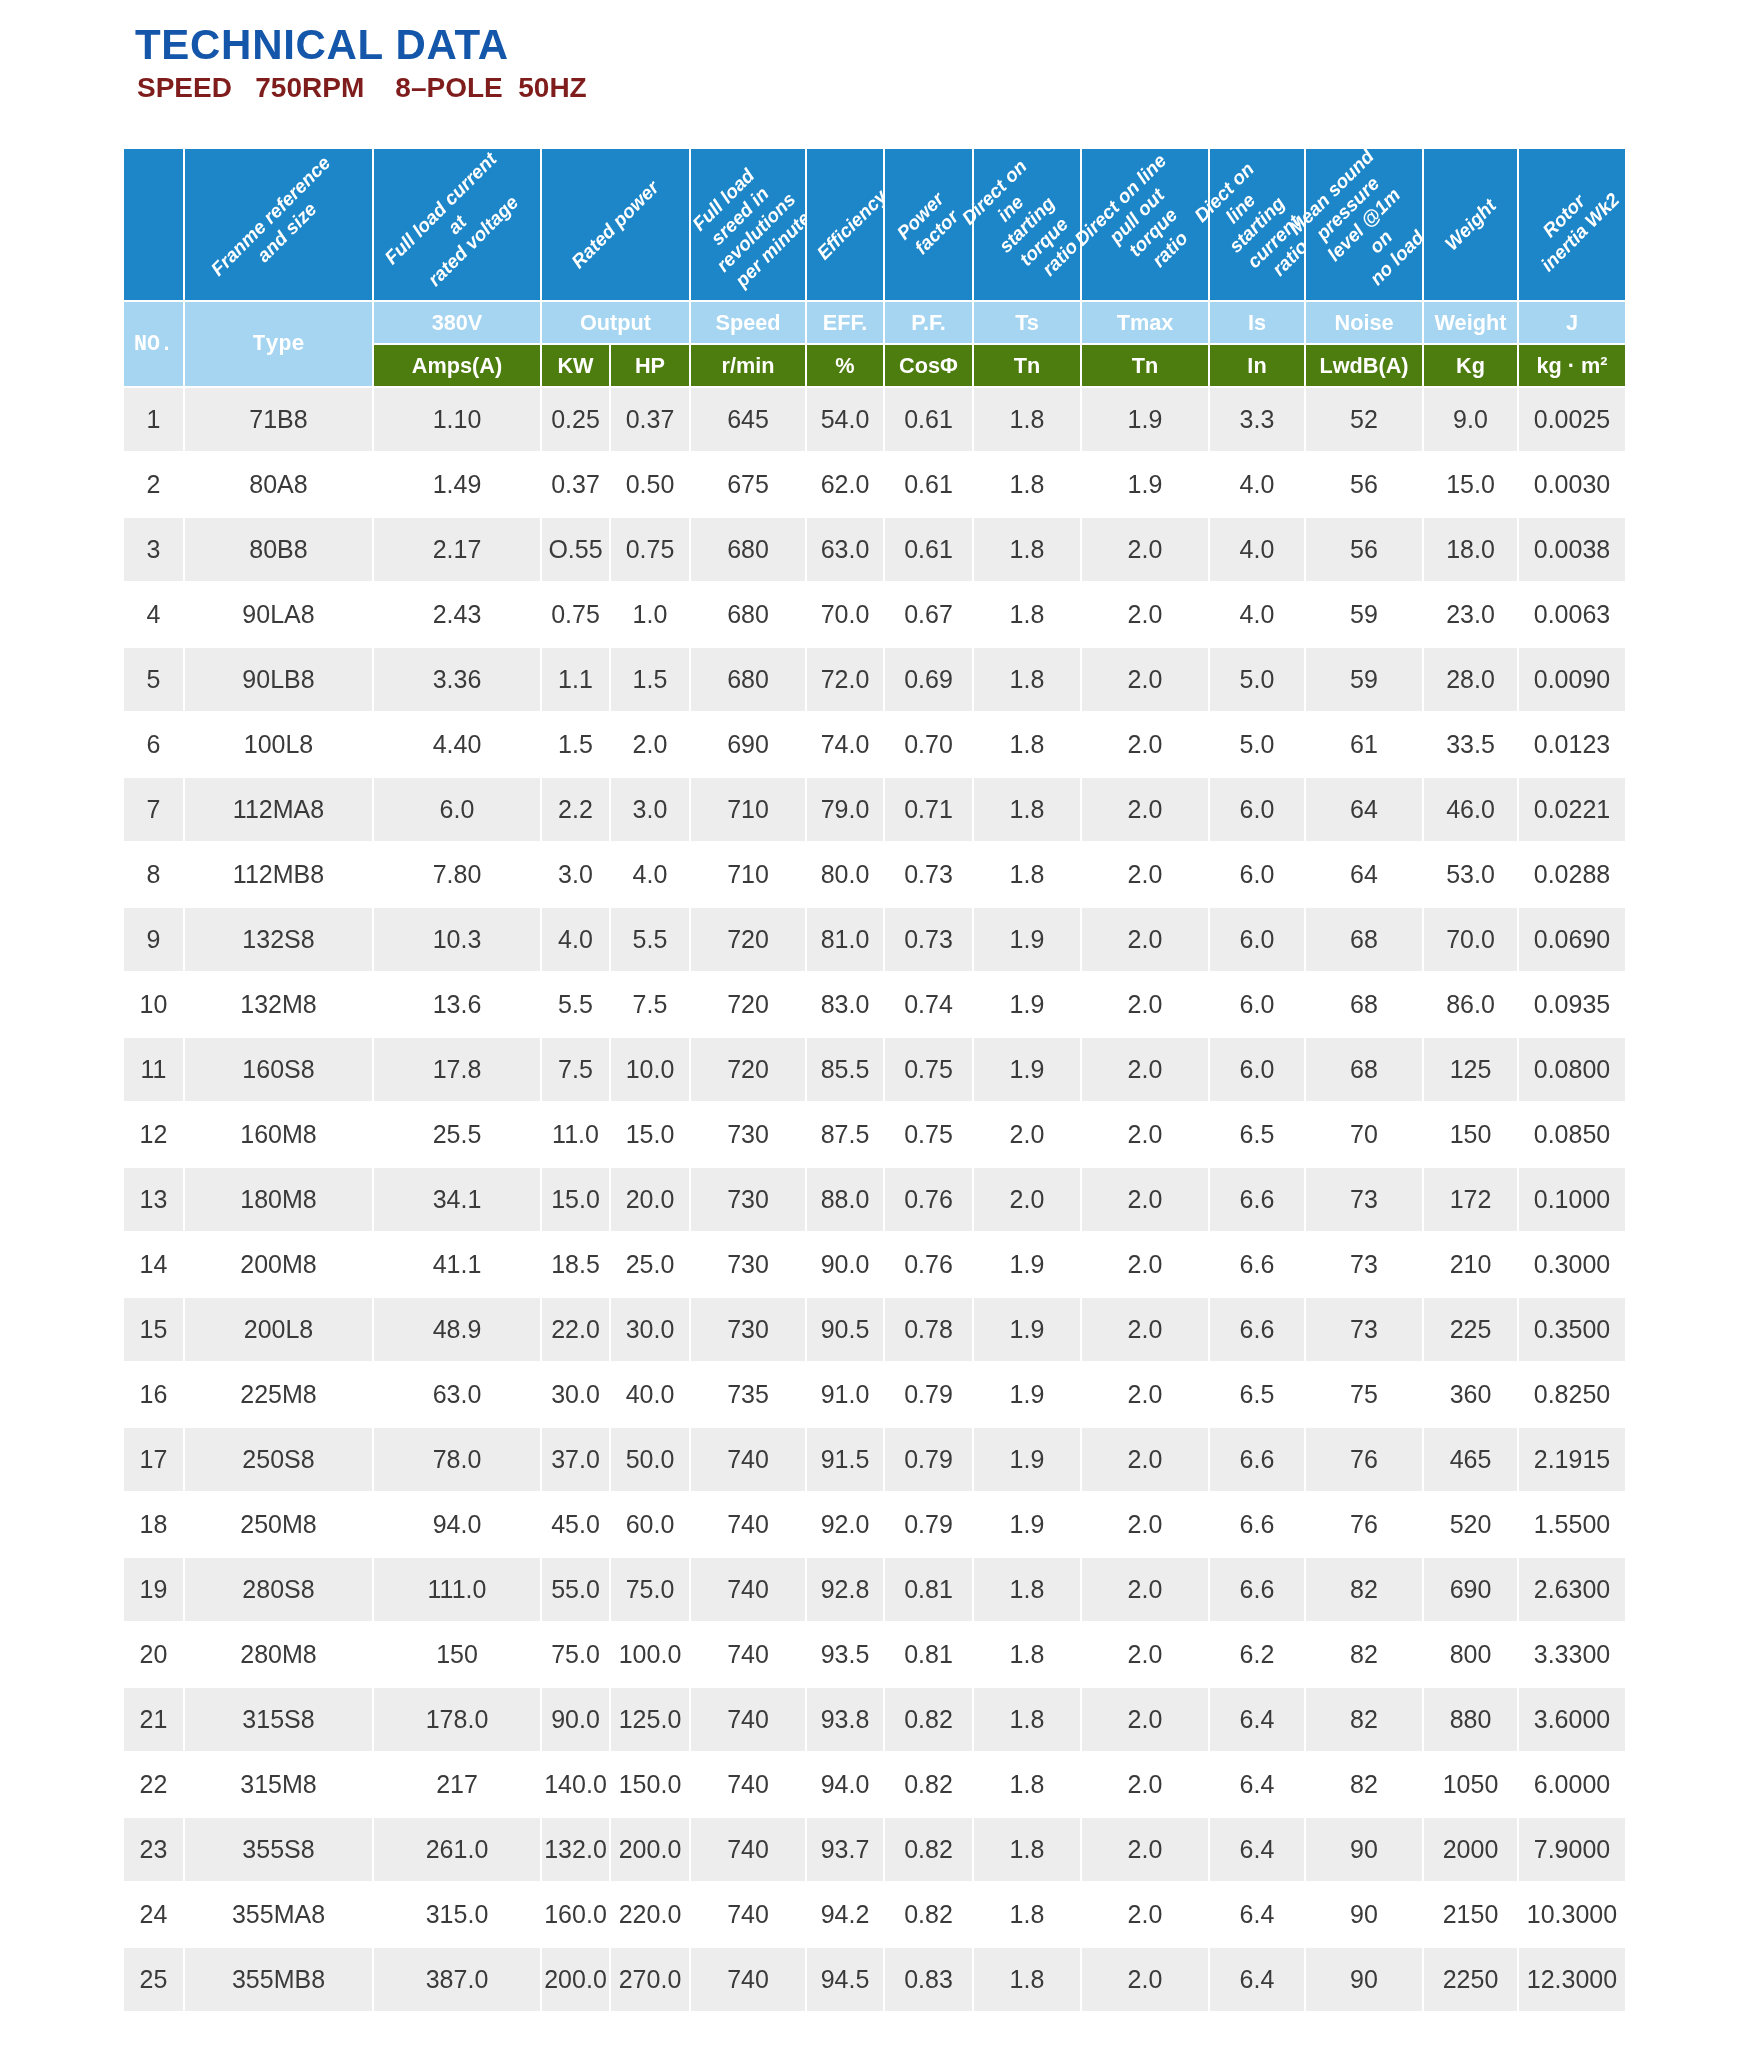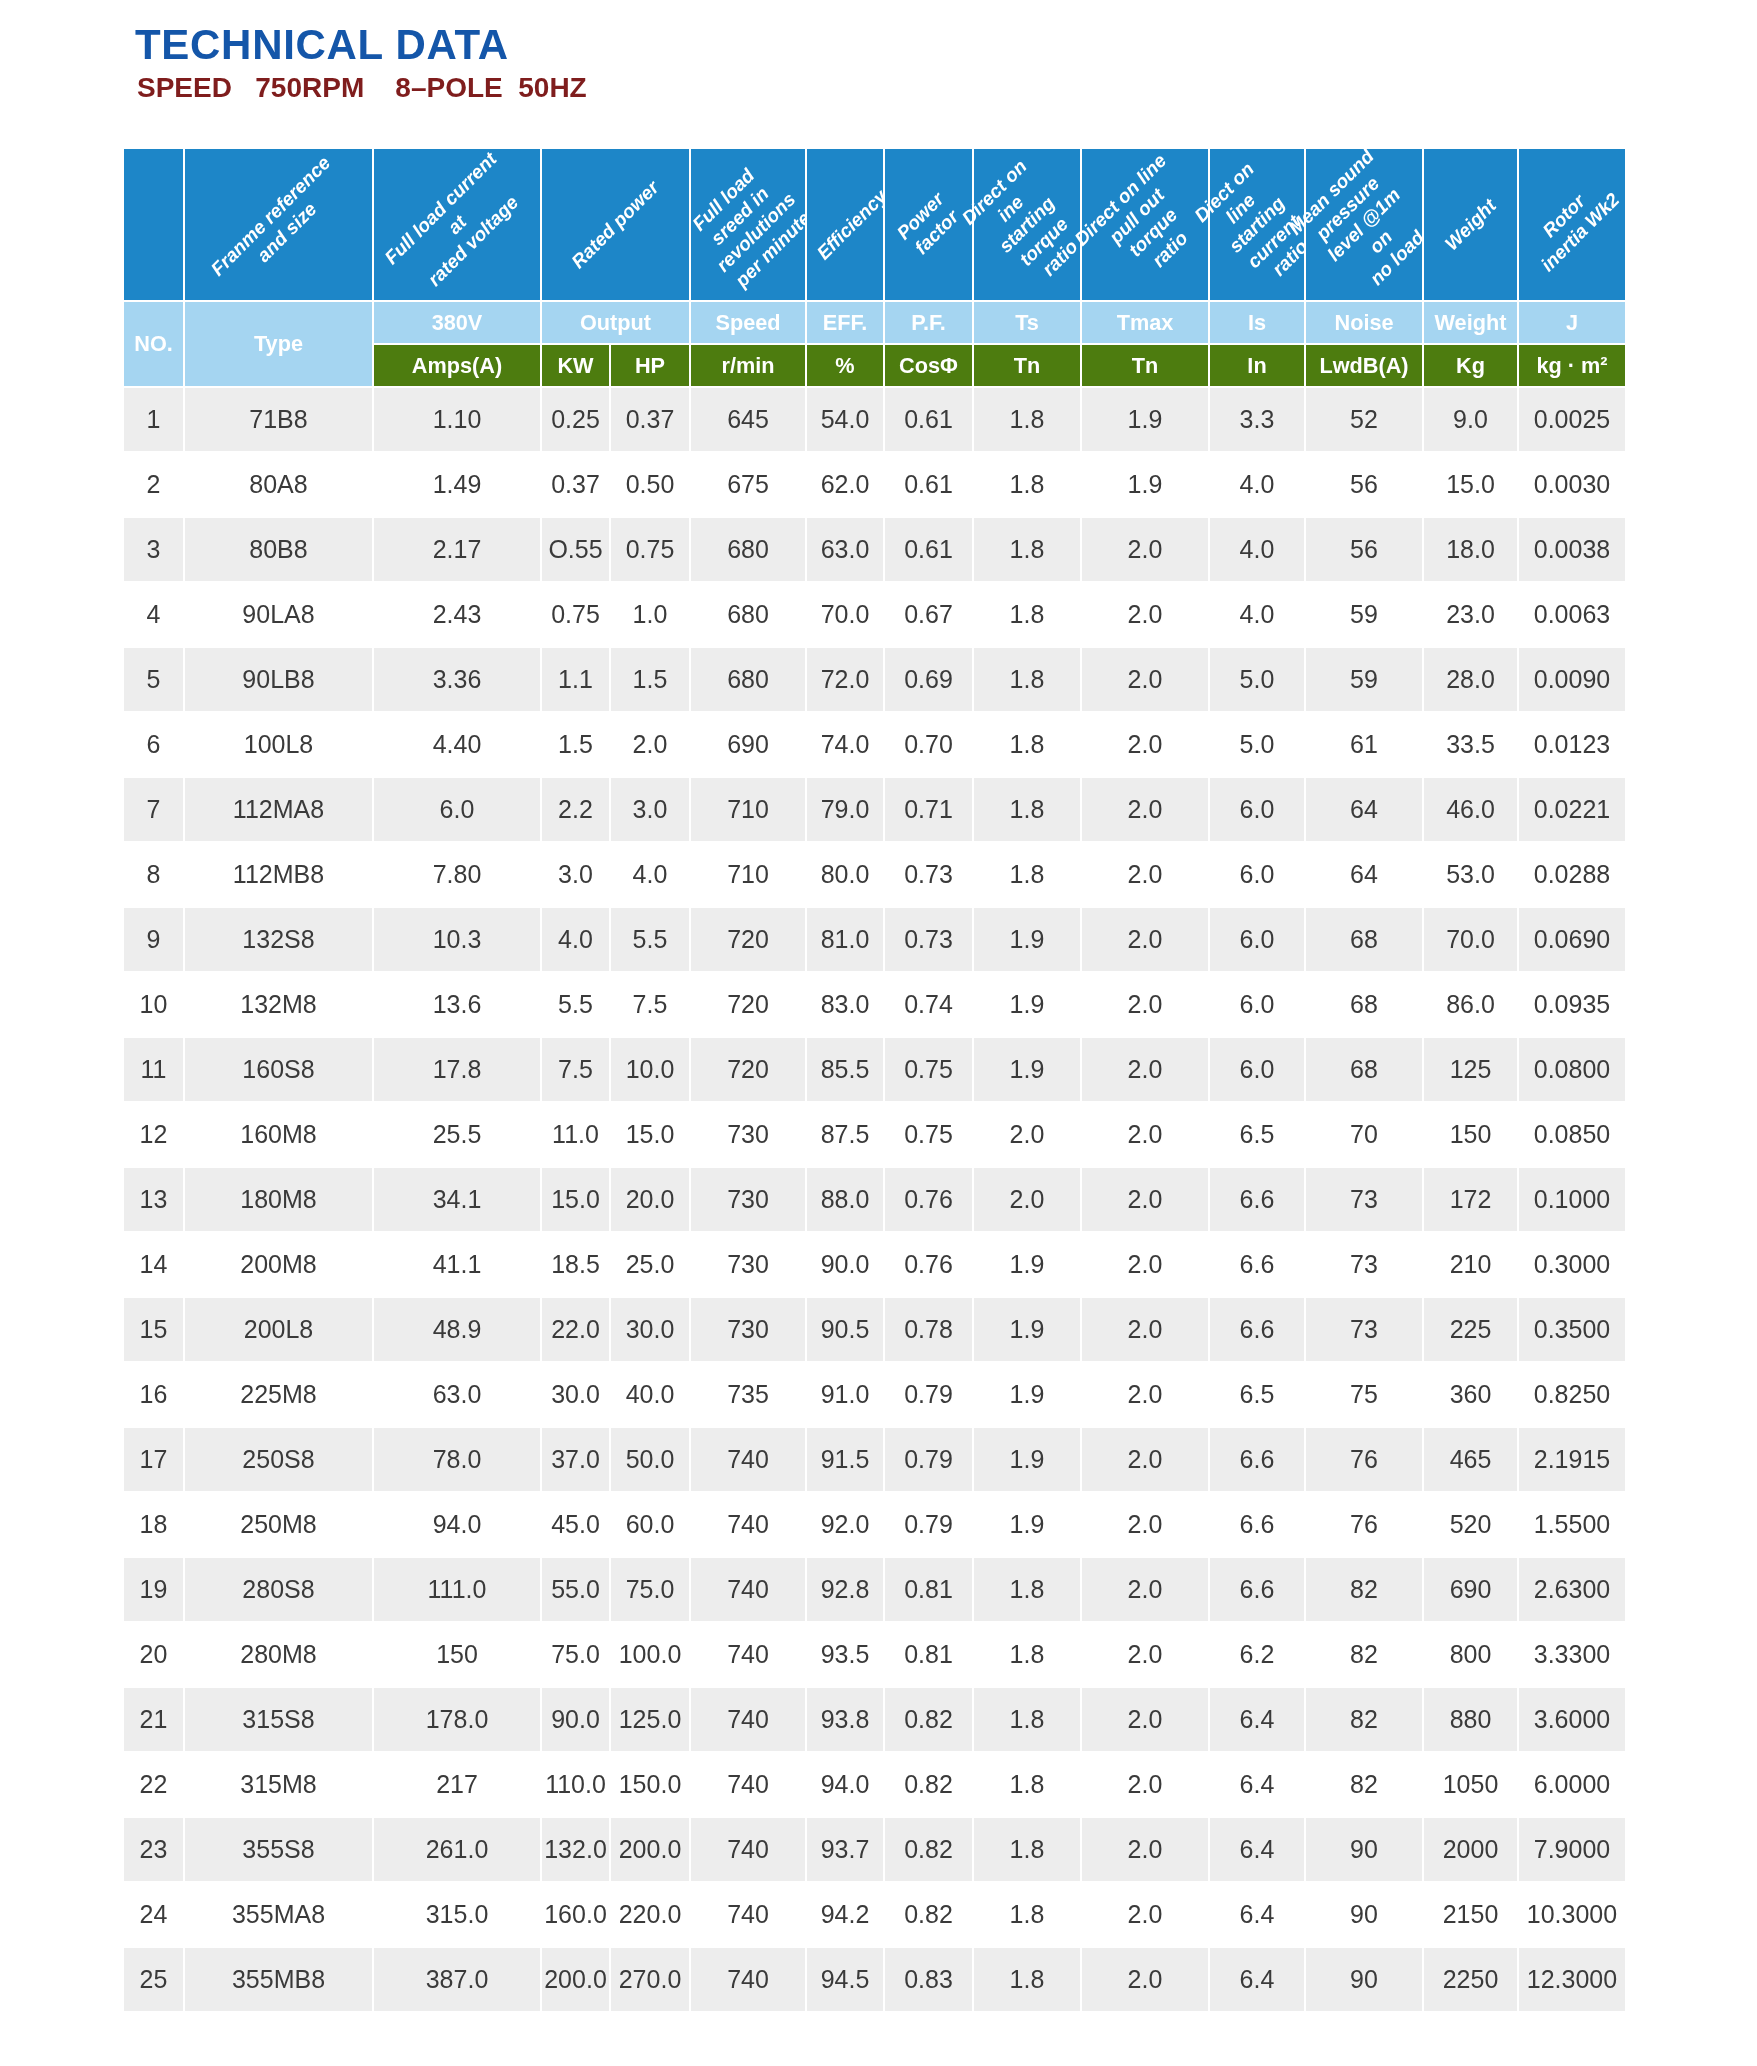--- a/index.html
+++ b/index.html
@@ -77,20 +77,21 @@
   }
   tr.sub2 th{
     background:#4d7c0f;
     color:#ffffff;
     font-weight:bold;
     font-size:21.7px;
     height:41px;
   }
   th.span2{
     background:#a5d5f1;
+    font-family:Liberation Mono, monospace;
   }
   
   tbody.data td{
     height:63px;
     font-size:25px;
     color:#3a3a3a;
     background:#ffffff;
   }
   tbody.data tr:nth-child(odd) td{
     background:#ededed;
@@ -514,21 +515,21 @@
           <td>2.0</td>
           <td>6.4</td>
           <td>82</td>
           <td>880</td>
           <td>3.6000</td>
         </tr>
         <tr>
           <td>22</td>
           <td>315M8</td>
           <td>217</td>
-          <td>110.0</td>
+          <td>140.0</td>
           <td>150.0</td>
           <td>740</td>
           <td>94.0</td>
           <td>0.82</td>
           <td>1.8</td>
           <td>2.0</td>
           <td>6.4</td>
           <td>82</td>
           <td>1050</td>
           <td>6.0000</td>

